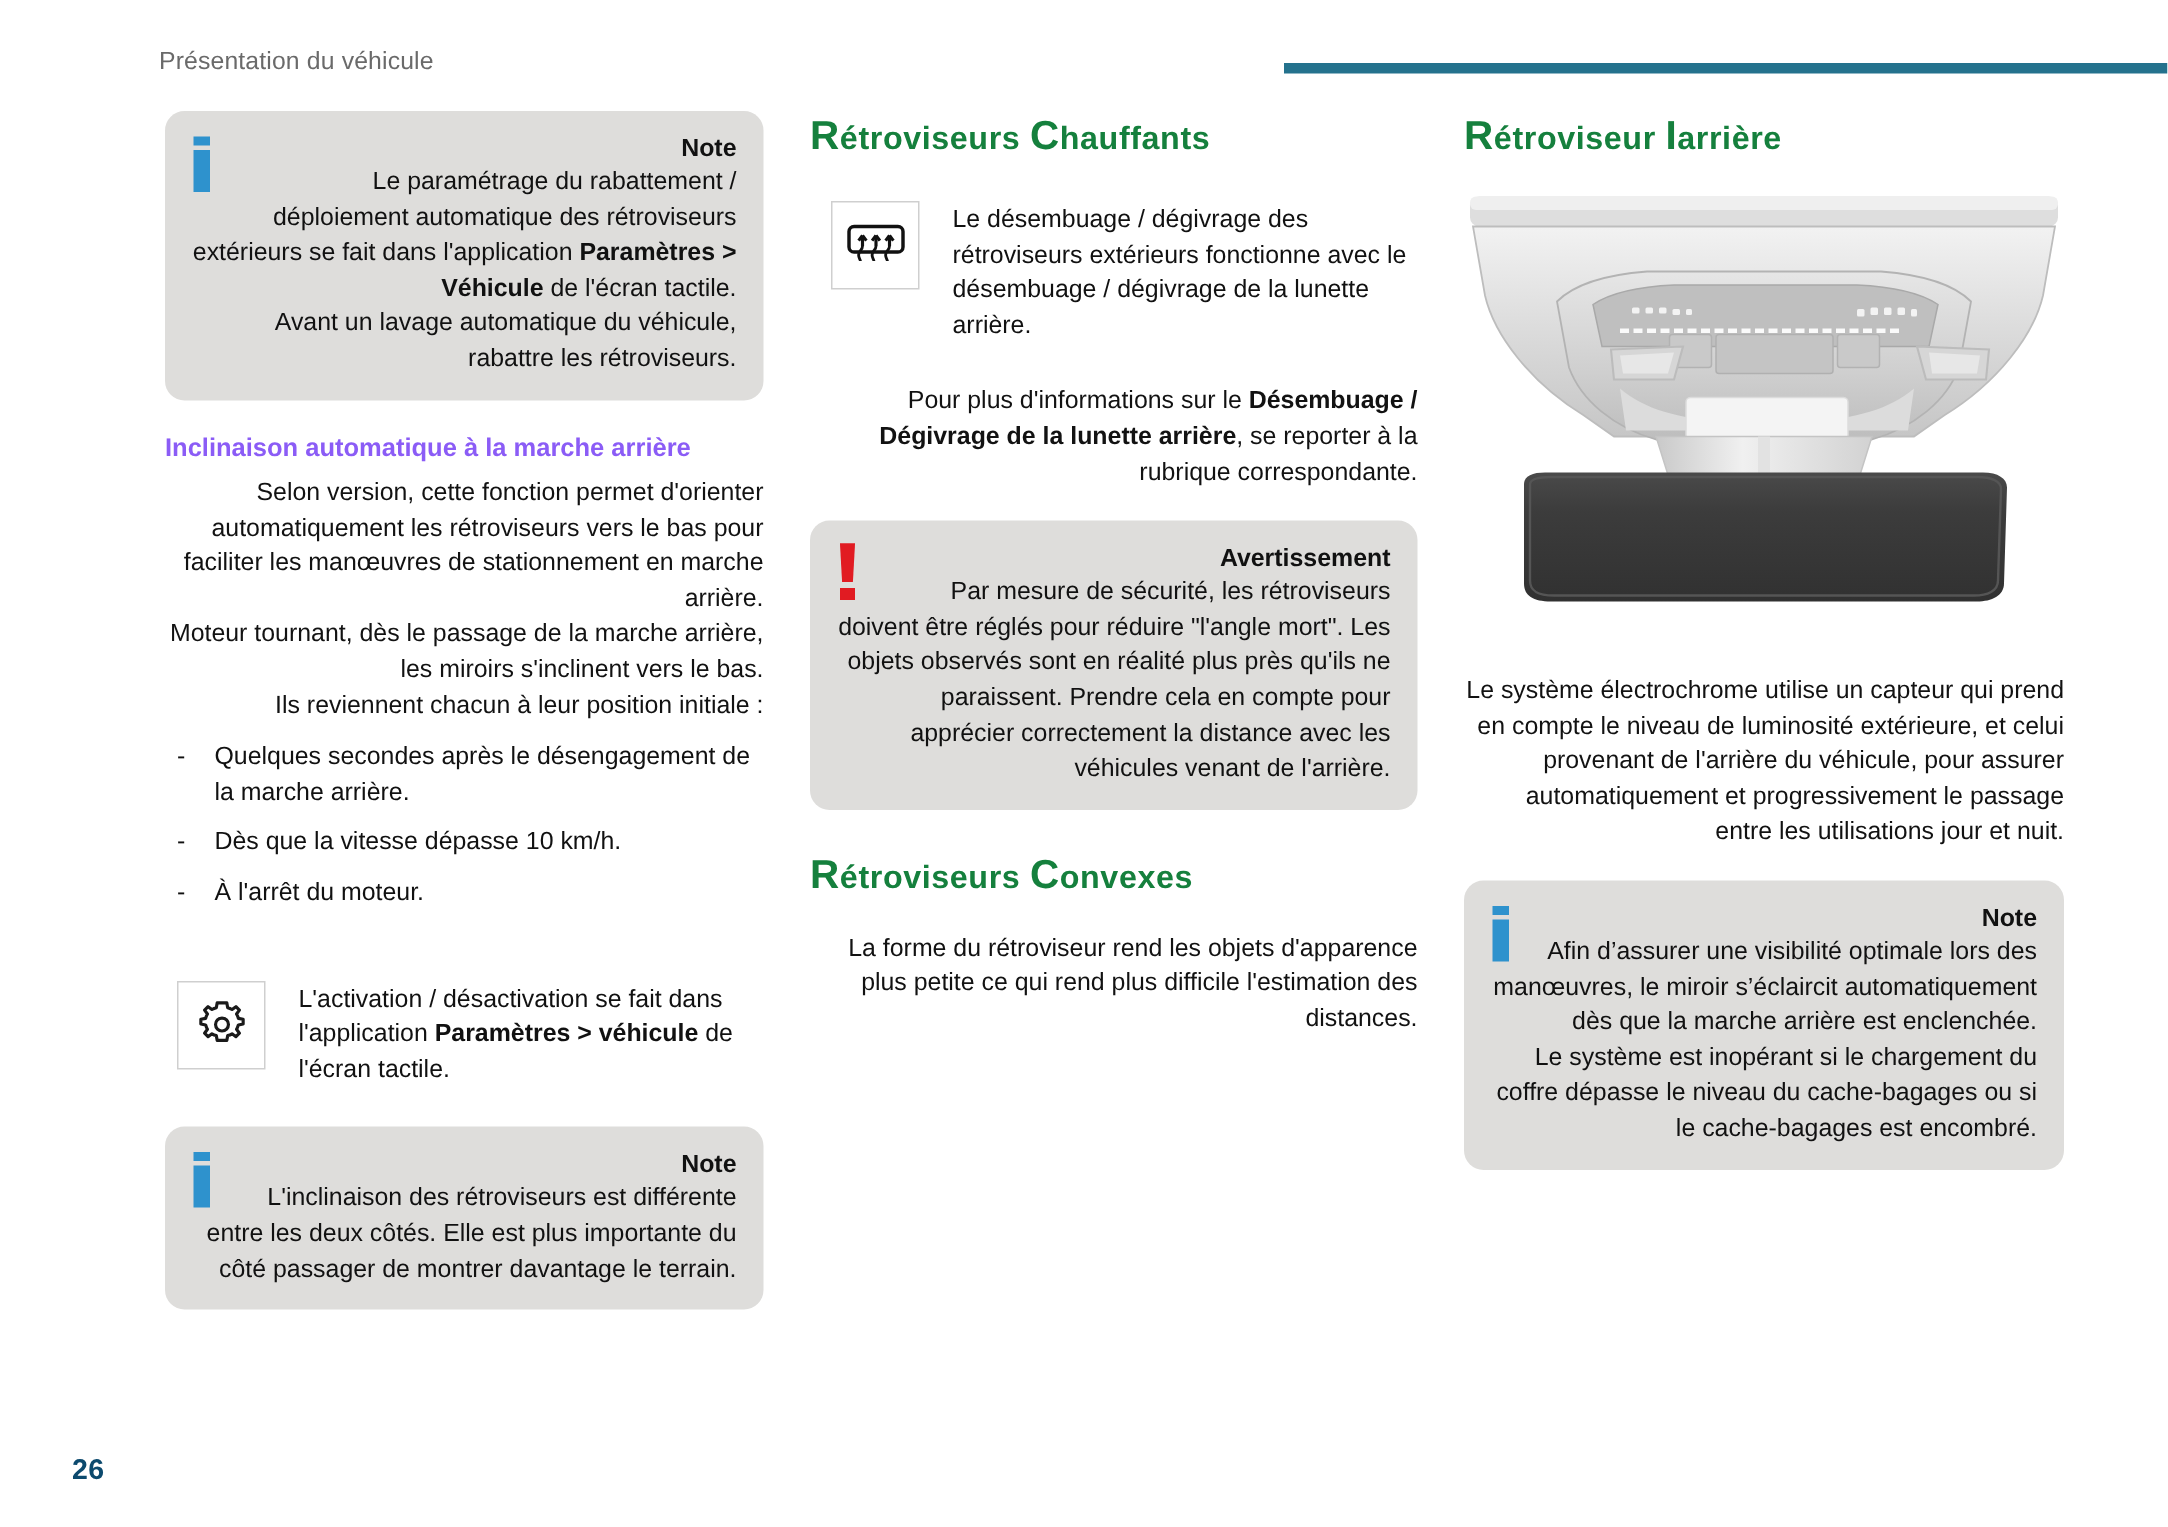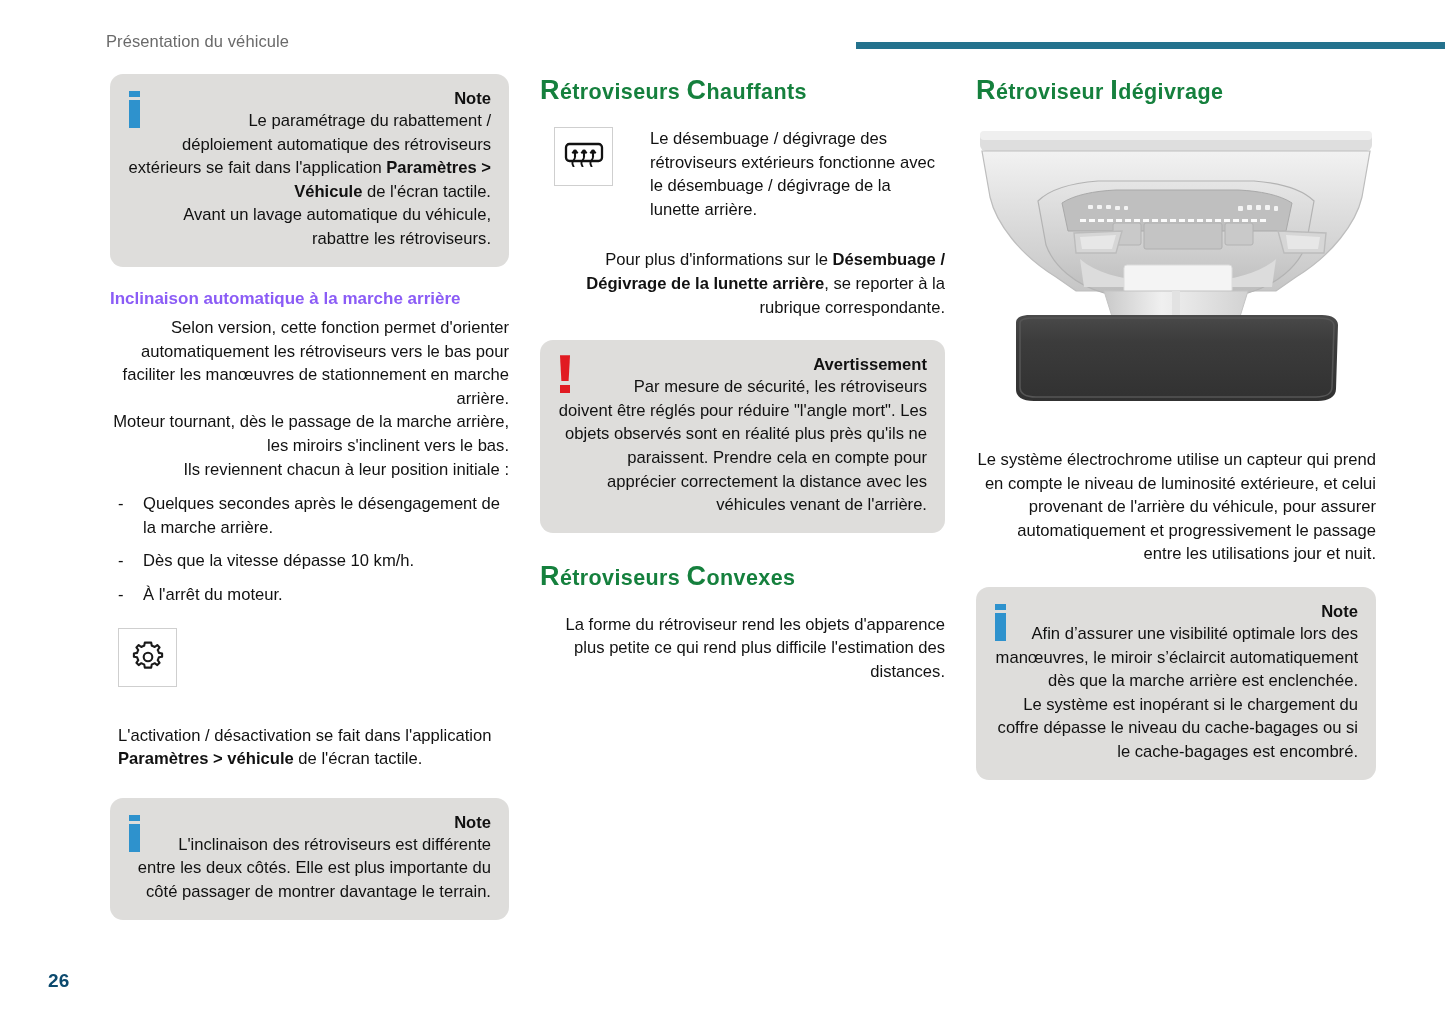--- a/index.html
+++ b/index.html
@@ -163,21 +163,22 @@
     position: absolute;
     top: 30px; left: 1px;
     width: 10px; height: 8px;
     background: #e11b22;
   }
 
   
   .picto-row {
     display: flex;
     align-items: flex-start;
-    gap: 37px;
+    gap: 22px;
+    margin-top: 26px;
   }
   .picto-box {
     flex: 0 0 auto;
     width: 59px;
     height: 59px;
     border: 1px solid #cfcfcf;
     background: #ffffff;
     display: flex;
     align-items: center;
     justify-content: center;
@@ -264,21 +265,21 @@
       <div class="gap-sm"></div>
 
       <ul class="dash-list">
         <li>Quelques secondes après le désengagement de la marche arrière.</li>
         <li>Dès que la vitesse dépasse 10 km/h.</li>
         <li>À l'arrêt du moteur.</li>
       </ul>
 
       <div class="gap-sm"></div>
 
-      <div class="picto-row" style="padding-left:8px;flex-direction:column;">
+      <div class="picto-row" style="padding-left:8px;">
         <div class="picto-box">
           <svg width="40" height="40" viewBox="0 0 40 40">
             <path d="M20 5.6 l3.2 0 0.6 3.2 a11.6 11.6 0 0 1 2.9 1.2 l2.6-1.9 2.3 2.3 -1.9 2.6 a11.6 11.6 0 0 1 1.2 2.9 l3.2 0.6 0 3.2 -3.2 0.6 a11.6 11.6 0 0 1 -1.2 2.9 l1.9 2.6 -2.3 2.3 -2.6-1.9 a11.6 11.6 0 0 1 -2.9 1.2 l-0.6 3.2 -3.2 0 -3.2 0 -0.6-3.2 a11.6 11.6 0 0 1 -2.9-1.2 l-2.6 1.9 -2.3-2.3 1.9-2.6 a11.6 11.6 0 0 1 -1.2-2.9 l-3.2-0.6 0-3.2 3.2-0.6 a11.6 11.6 0 0 1 1.2-2.9 l-1.9-2.6 2.3-2.3 2.6 1.9 a11.6 11.6 0 0 1 2.9-1.2 l0.6-3.2 z" fill="none" stroke="#1a1a1a" stroke-width="2.1" stroke-linejoin="round"></path>
             <circle cx="20" cy="20" r="4.3" fill="none" stroke="#1a1a1a" stroke-width="2.1"></circle>
           </svg>
         </div>
         <div class="picto-text"><span>L'activation / désactivation se fait dans l'application </span><b>Paramètres &gt; véhicule</b><span> de l'écran tactile.</span></div>
       </div>
 
       <div class="gap-lg"></div>
@@ -339,21 +340,21 @@
         <span class="cap">R</span><span class="sm">étroviseurs </span><span class="cap">C</span><span class="sm">onvexes</span>
       </h2>
 
       <p class="body para">La forme du rétroviseur rend les objets d'apparence plus petite ce qui rend plus difficile l'estimation des distances.</p>
 
     </div>
 
     <div class="col col--right">
 
       <h2 class="section-title">
-        <span class="cap">R</span><span class="sm">étroviseur </span><span class="cap">I</span><span class="sm">dégivrage</span>
+        <span class="cap">R</span><span class="sm">étroviseur </span><span class="cap">I</span><span class="sm">arrière</span>
       </h2>
 
       <div class="figure">
         <svg width="400" height="310" viewBox="0 0 400 310">
           <defs>
             <linearGradient id="roofG" x1="0" y1="0" x2="0" y2="1">
               <stop offset="0%" stop-color="#f2f2f2"></stop>
               <stop offset="55%" stop-color="#d9d9d9"></stop>
               <stop offset="100%" stop-color="#c6c6c6"></stop>
             </linearGradient>

